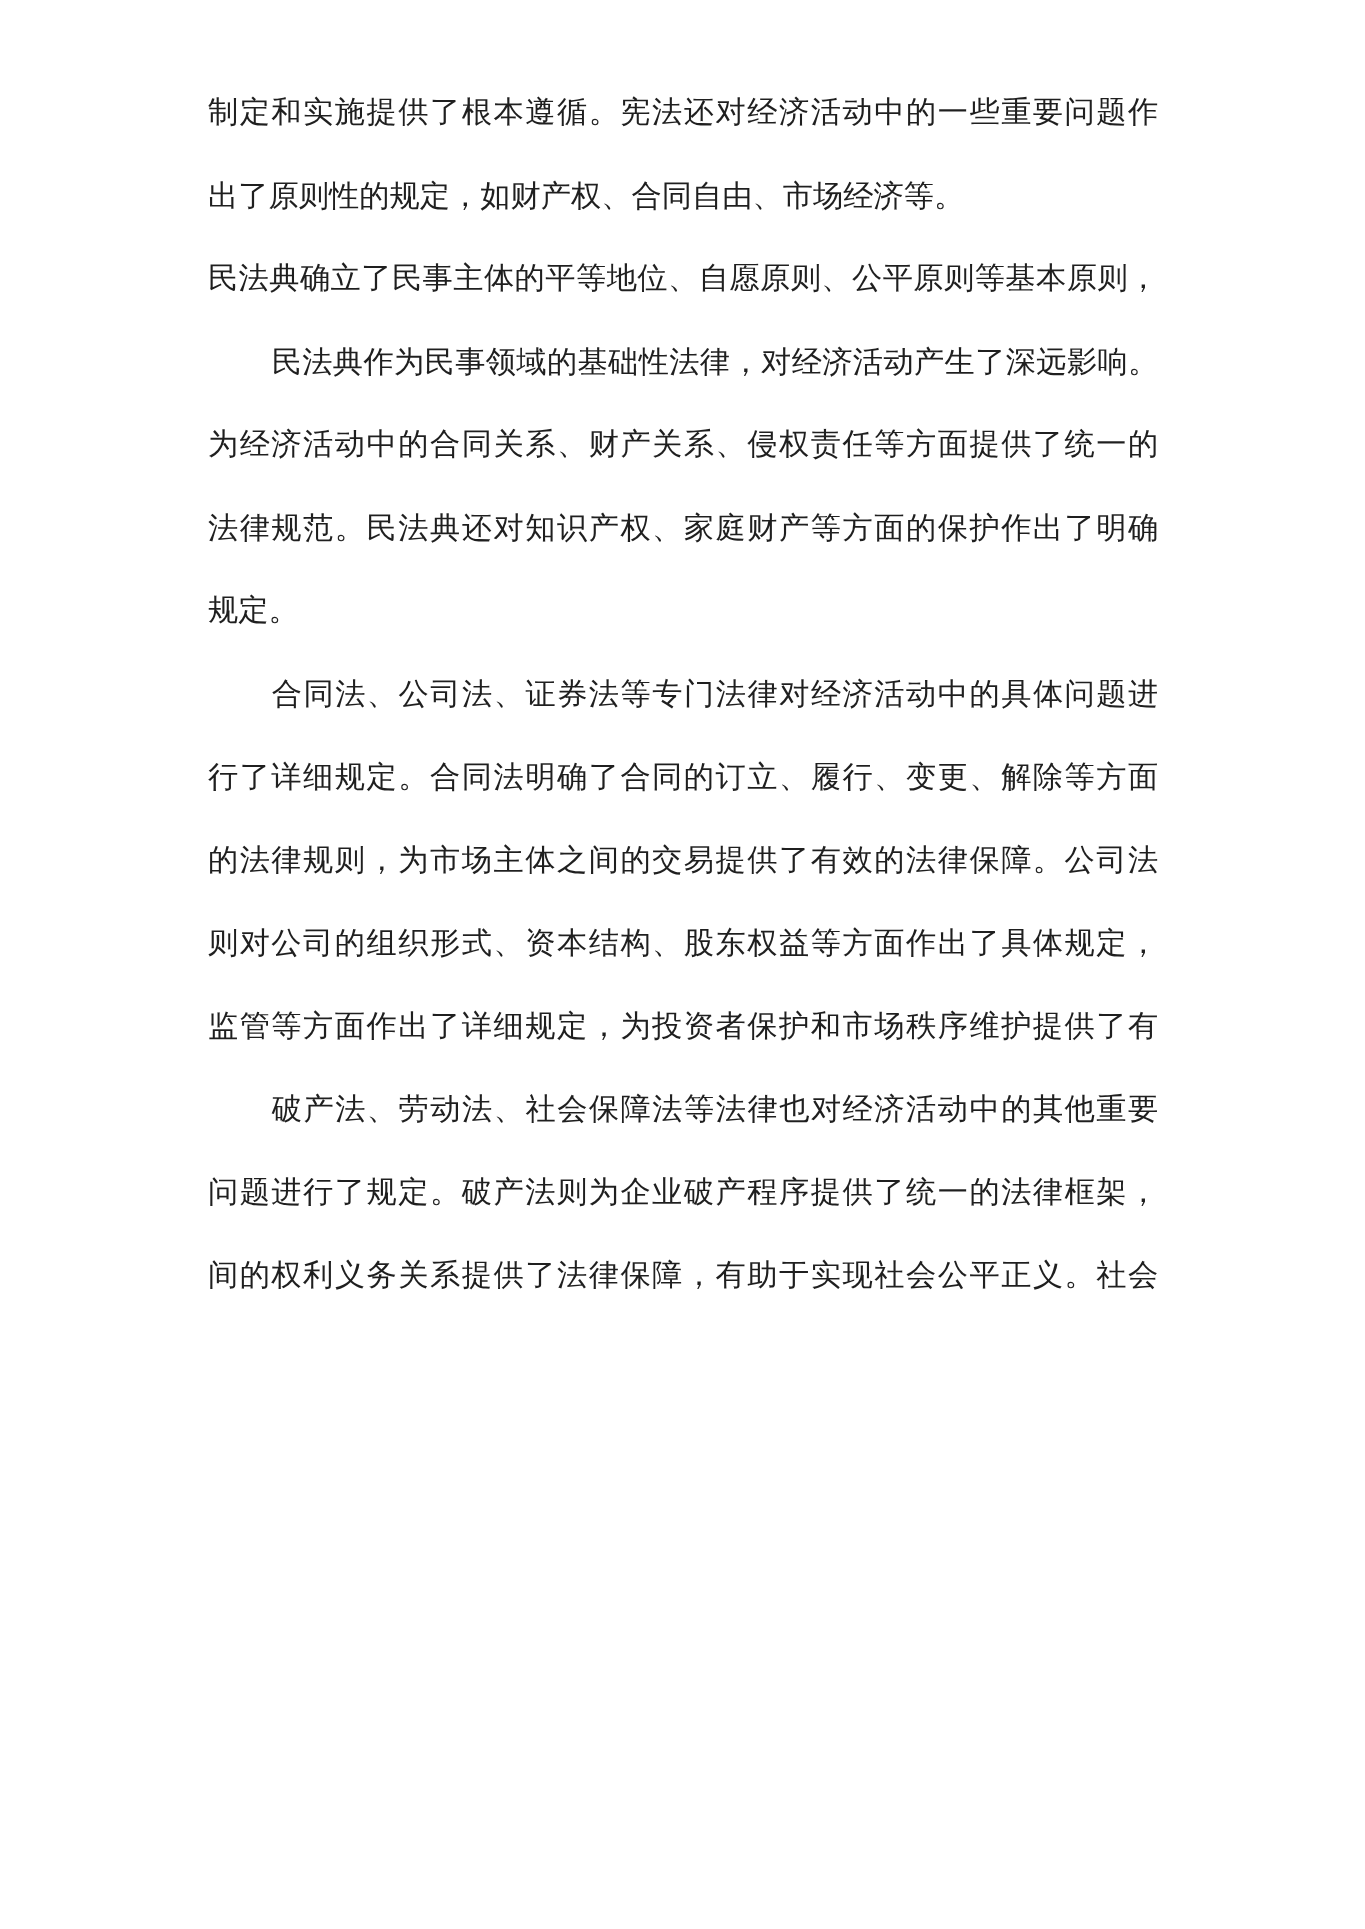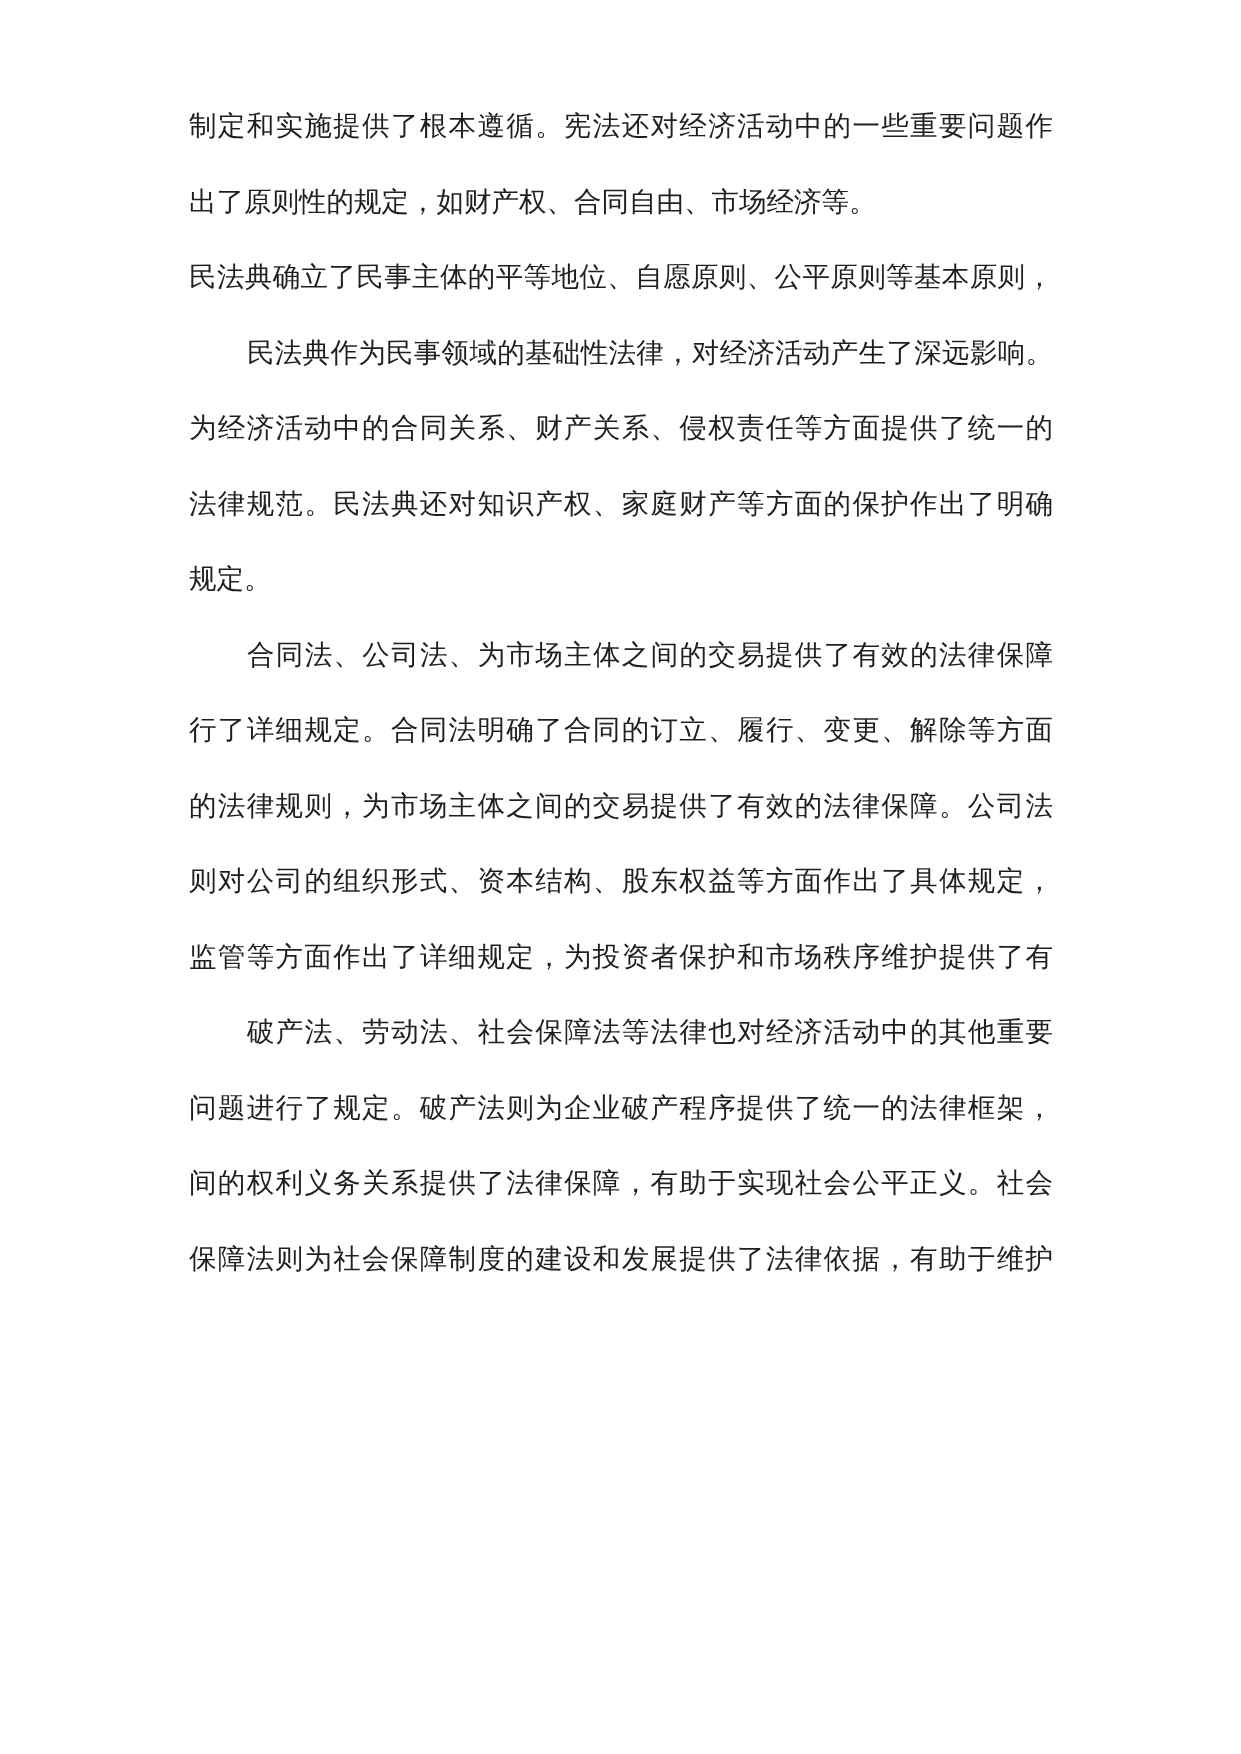--- a/index.html
+++ b/index.html
@@ -9,21 +9,21 @@
   }
   body {
     width: 1241px;
     height: 1754px;
     font-family: "Liberation Serif", "DejaVu Serif", serif;
   }
   .page {
     box-sizing: border-box;
     width: 1241px;
     height: 1754px;
-    padding: 88px 188px 0 189px;
+    padding: 64px 188px 0 189px;
     background: #ffffff;
     overflow: hidden;
     border-radius: 17px;
   }
   .content {
     width: 864px;
   }
   .paragraph {
     margin: 0;
     padding: 0;
@@ -59,26 +59,25 @@
         <div class="line last">出了原则性的规定，如财产权、合同自由、市场经济等。</div>
       </div>
       <div class="paragraph">
         <div class="line full">民法典确立了民事主体的平等地位、自愿原则、公平原则等基本原则，</div>
         <div class="line full indent">民法典作为民事领域的基础性法律，对经济活动产生了深远影响。</div>
         <div class="line full">为经济活动中的合同关系、财产关系、侵权责任等方面提供了统一的</div>
         <div class="line full">法律规范。民法典还对知识产权、家庭财产等方面的保护作出了明确</div>
         <div class="line last">规定。</div>
       </div>
       <div class="paragraph">
-        <div class="line full indent">合同法、公司法、为市场主体之间的交易提供了有效的法律保障</div>
+        <div class="line full indent">合同法、公司法、证券法等专门法律对经济活动中的具体问题进</div>
         <div class="line full">行了详细规定。合同法明确了合同的订立、履行、变更、解除等方面</div>
         <div class="line full">的法律规则，为市场主体之间的交易提供了有效的法律保障。公司法</div>
         <div class="line full">则对公司的组织形式、资本结构、股东权益等方面作出了具体规定，</div>
         <div class="line full">监管等方面作出了详细规定，为投资者保护和市场秩序维护提供了有</div>
       </div>
       <div class="paragraph">
         <div class="line full indent">破产法、劳动法、社会保障法等法律也对经济活动中的其他重要</div>
         <div class="line full">问题进行了规定。破产法则为企业破产程序提供了统一的法律框架，</div>
         <div class="line full">间的权利义务关系提供了法律保障，有助于实现社会公平正义。社会</div>
-        <div class="line full">保障法则为社会保障制度的建设和发展提供了法律依据，有助于维护</div>
       </div>
     </div>
 </div>
 
 </body></html>

